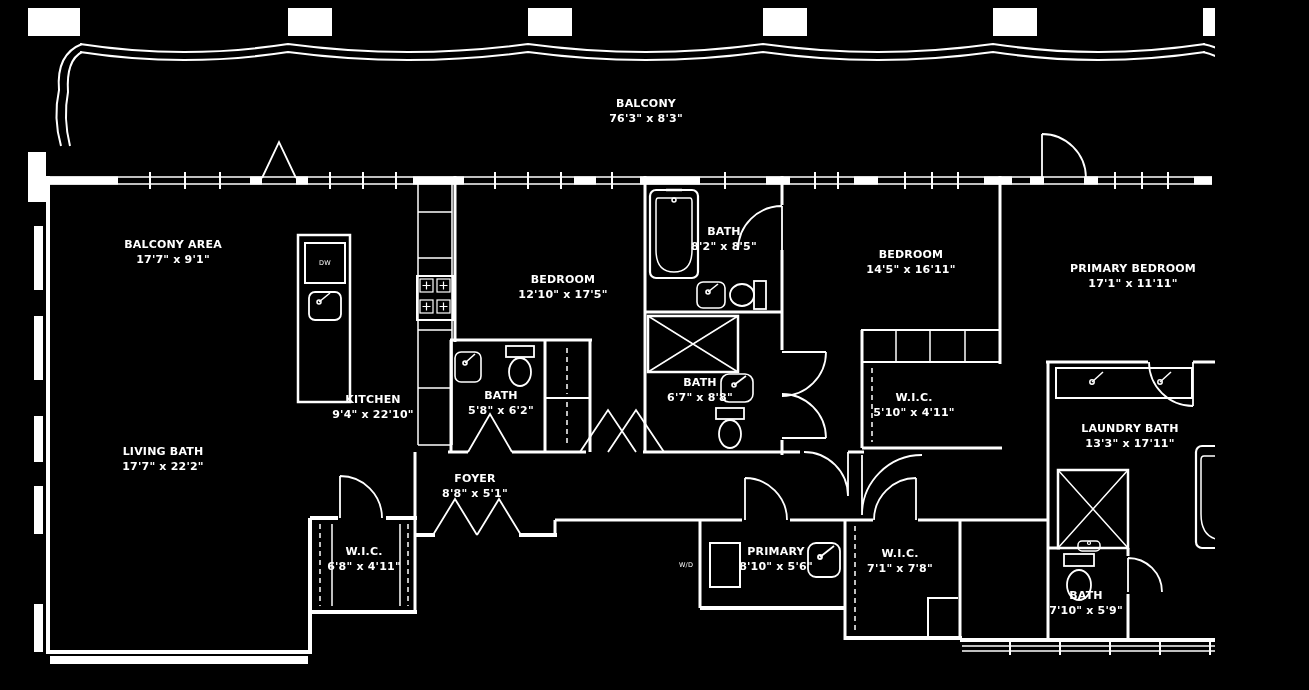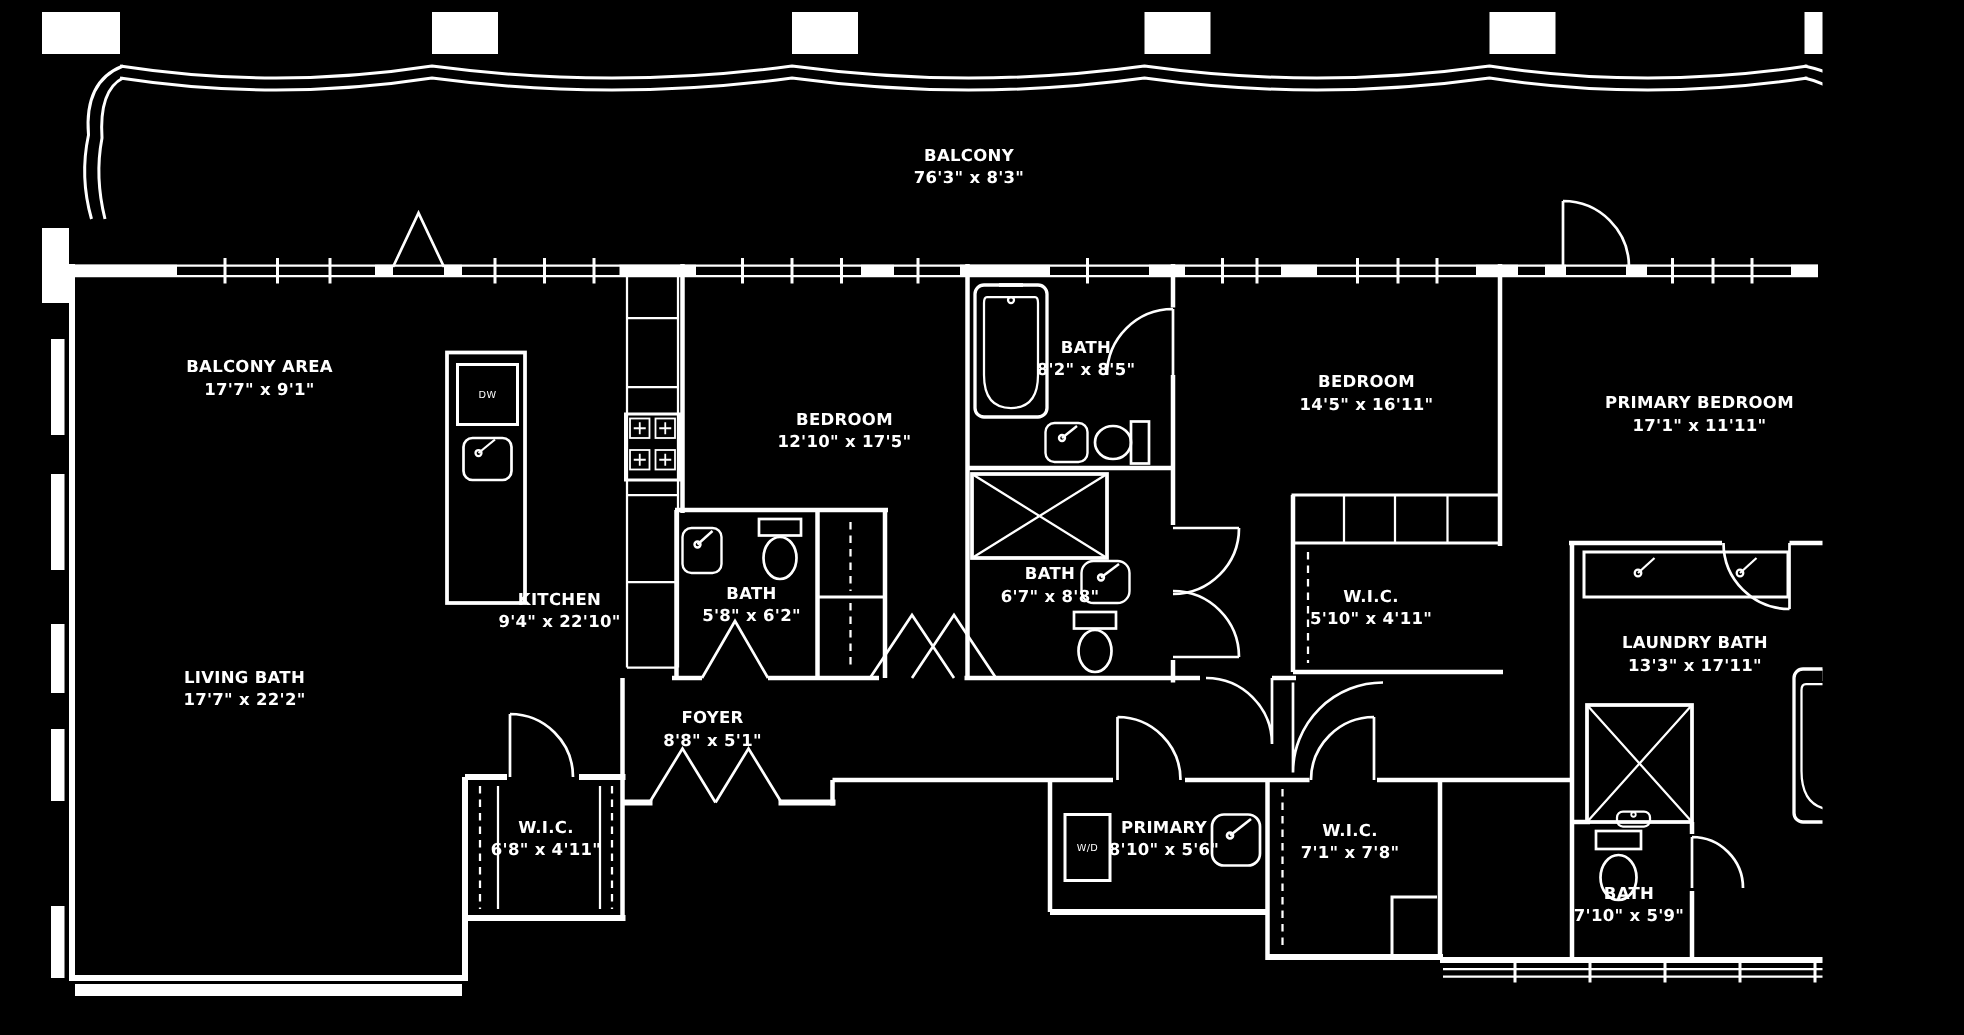--- a/index.html
+++ b/index.html
@@ -346,15 +346,15 @@
 <div class="label" style="left:900px;top:546px">
       <div>W.I.C.</div>
       <div>7'1" x 7'8"</div>
     </div>
 <div class="label" style="left:1086px;top:588px">
       <div>BATH</div>
       <div>7'10" x 5'9"</div>
     </div>
 
 <div class="tag" style="left:325px;top:263px">DW</div>
-<div class="tag" style="left:725px;top:565px">W/D</div>
+<div class="tag" style="left:686px;top:565px">W/D</div>
 
 </div>
 
 </body></html>

